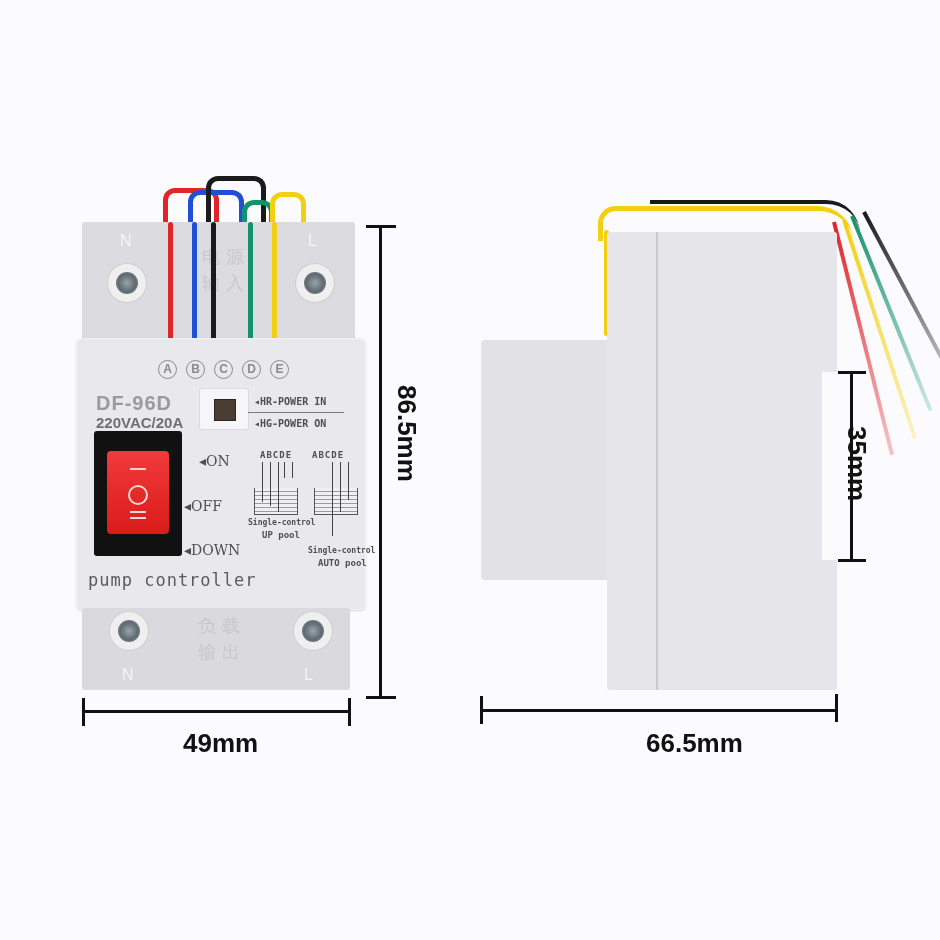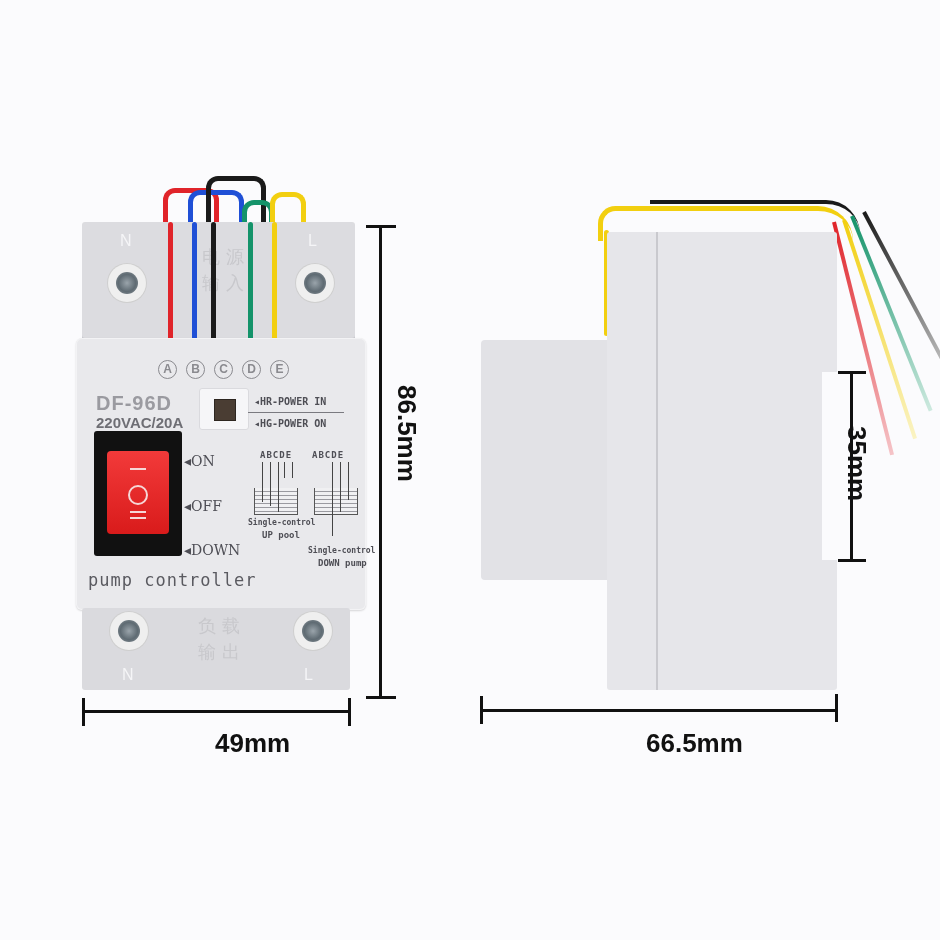--- a/index.html
+++ b/index.html
@@ -83,41 +83,41 @@
 
     <div class="abs switch-frame" style="left:18px;top:93px;">
       <div class="abs switch-rocker">
         <div class="abs sw-mark" style="left:23px;top:17px;width:16px;"></div>
         <div class="abs" style="left:21px;top:34px;width:16px;height:16px;border:2px solid #f6d7d7;border-radius:50%;"></div>
         <div class="abs sw-mark" style="left:23px;top:60px;width:16px;"></div>
         <div class="abs sw-mark" style="left:23px;top:66px;width:16px;"></div>
       </div>
     </div>
 
-    <span class="abs mono" style="left:108px;top:115px;font-size:14px;font-family:'DejaVu Serif',serif;">◂ON</span>
+    <span class="abs mono" style="left:123px;top:115px;font-size:14px;font-family:'DejaVu Serif',serif;">◂ON</span>
     <span class="abs mono" style="left:108px;top:160px;font-size:14px;font-family:'DejaVu Serif',serif;">◂OFF</span>
     <span class="abs mono" style="left:108px;top:204px;font-size:14px;font-family:'DejaVu Serif',serif;">◂DOWN</span>
 
     <div class="abs" style="left:172px;top:112px;width:132px;height:130px;">
       <span class="abs mono" style="left:12px;top:0;font-size:9px;font-weight:bold;letter-spacing:1px;">ABCDE</span>
       <span class="abs mono" style="left:64px;top:0;font-size:9px;font-weight:bold;letter-spacing:1px;">ABCDE</span>
       <div class="abs" style="left:6px;top:38px;width:42px;height:26px;border:1px solid #555;border-top:none;background:repeating-linear-gradient(#f0f0f2 0 3px,#9a9aa0 3px 4px);"></div>
       <div class="abs" style="left:66px;top:38px;width:42px;height:26px;border:1px solid #555;border-top:none;background:repeating-linear-gradient(#f0f0f2 0 3px,#9a9aa0 3px 4px);"></div>
       <div class="abs" style="left:14px;top:12px;width:1px;height:40px;background:#444;"></div>
       <div class="abs" style="left:22px;top:12px;width:1px;height:44px;background:#444;"></div>
       <div class="abs" style="left:30px;top:12px;width:1px;height:50px;background:#444;"></div>
       <div class="abs" style="left:36px;top:12px;width:1px;height:16px;background:#444;"></div>
       <div class="abs" style="left:44px;top:12px;width:1px;height:16px;background:#444;"></div>
       <div class="abs" style="left:84px;top:12px;width:1px;height:74px;background:#444;"></div>
       <div class="abs" style="left:92px;top:12px;width:1px;height:50px;background:#444;"></div>
       <div class="abs" style="left:100px;top:12px;width:1px;height:38px;background:#444;"></div>
       <span class="abs mono" style="left:0;top:68px;font-size:8px;font-weight:bold;">Single-control</span>
       <span class="abs mono" style="left:14px;top:80px;font-size:9px;font-weight:bold;">UP pool</span>
       <span class="abs mono" style="left:60px;top:96px;font-size:8px;font-weight:bold;">Single-control</span>
-      <span class="abs mono" style="left:70px;top:108px;font-size:9px;font-weight:bold;">DOWN pump</span>
+      <span class="abs mono" style="left:70px;top:108px;font-size:9px;font-weight:bold;">AUTO pool</span>
     </div>
 
     <span class="abs mono" style="left:12px;top:232px;font-size:17px;letter-spacing:1px;color:#5a5a60;">pump controller</span>
   </div>
 
   <div class="abs front-bottom">
     <div class="abs screw" style="left:28px;top:4px;"></div>
     <div class="abs screw" style="left:212px;top:4px;"></div>
     <span class="abs cjk" style="left:116px;top:6px;">负载</span>
     <span class="abs cjk" style="left:116px;top:32px;">输出</span>
@@ -126,21 +126,21 @@
   </div>
 
   <div class="abs line" style="left:379px;top:226px;width:3px;height:472px;"></div>
   <div class="abs line" style="left:366px;top:225px;width:30px;height:3px;"></div>
   <div class="abs line" style="left:366px;top:696px;width:30px;height:3px;"></div>
   <span class="abs dim-label vlabel" style="left:422px;top:385px;">86.5mm</span>
 
   <div class="abs line" style="left:83px;top:710px;width:267px;height:3px;"></div>
   <div class="abs line" style="left:82px;top:698px;width:3px;height:28px;"></div>
   <div class="abs line" style="left:348px;top:698px;width:3px;height:28px;"></div>
-  <span class="abs dim-label" style="left:183px;top:728px;margin-left:32px;">49mm</span>
+  <span class="abs dim-label" style="left:183px;top:728px;">49mm</span>
 </div>
 
 <div class="abs" style="left:470px;top:0;width:470px;height:940px;">
 
   <div class="abs" style="left:128px;top:206px;width:250px;height:30px;border-top:5px solid #f2cf10;border-left:5px solid #f2cf10;border-radius:20px 40px 0 0;"></div>
   <div class="abs" style="left:180px;top:200px;width:210px;height:30px;border-top:4px solid #1a1a1a;border-radius:0 60px 0 0;"></div>
   <div class="abs" style="left:134px;top:230px;width:5px;height:106px;background:#f2cf10;border-radius:3px;"></div>
   <div class="abs" style="left:362px;top:222px;width:4px;height:240px;background:linear-gradient(#e0242a,#f5c4c8);transform:rotate(-14deg);transform-origin:top;"></div>
   <div class="abs" style="left:372px;top:220px;width:4px;height:230px;background:linear-gradient(#f2cf10,#faf3c4);transform:rotate(-18deg);transform-origin:top;"></div>
   <div class="abs" style="left:380px;top:216px;width:4px;height:210px;background:linear-gradient(#14936a,#cde9df);transform:rotate(-22deg);transform-origin:top;"></div>

